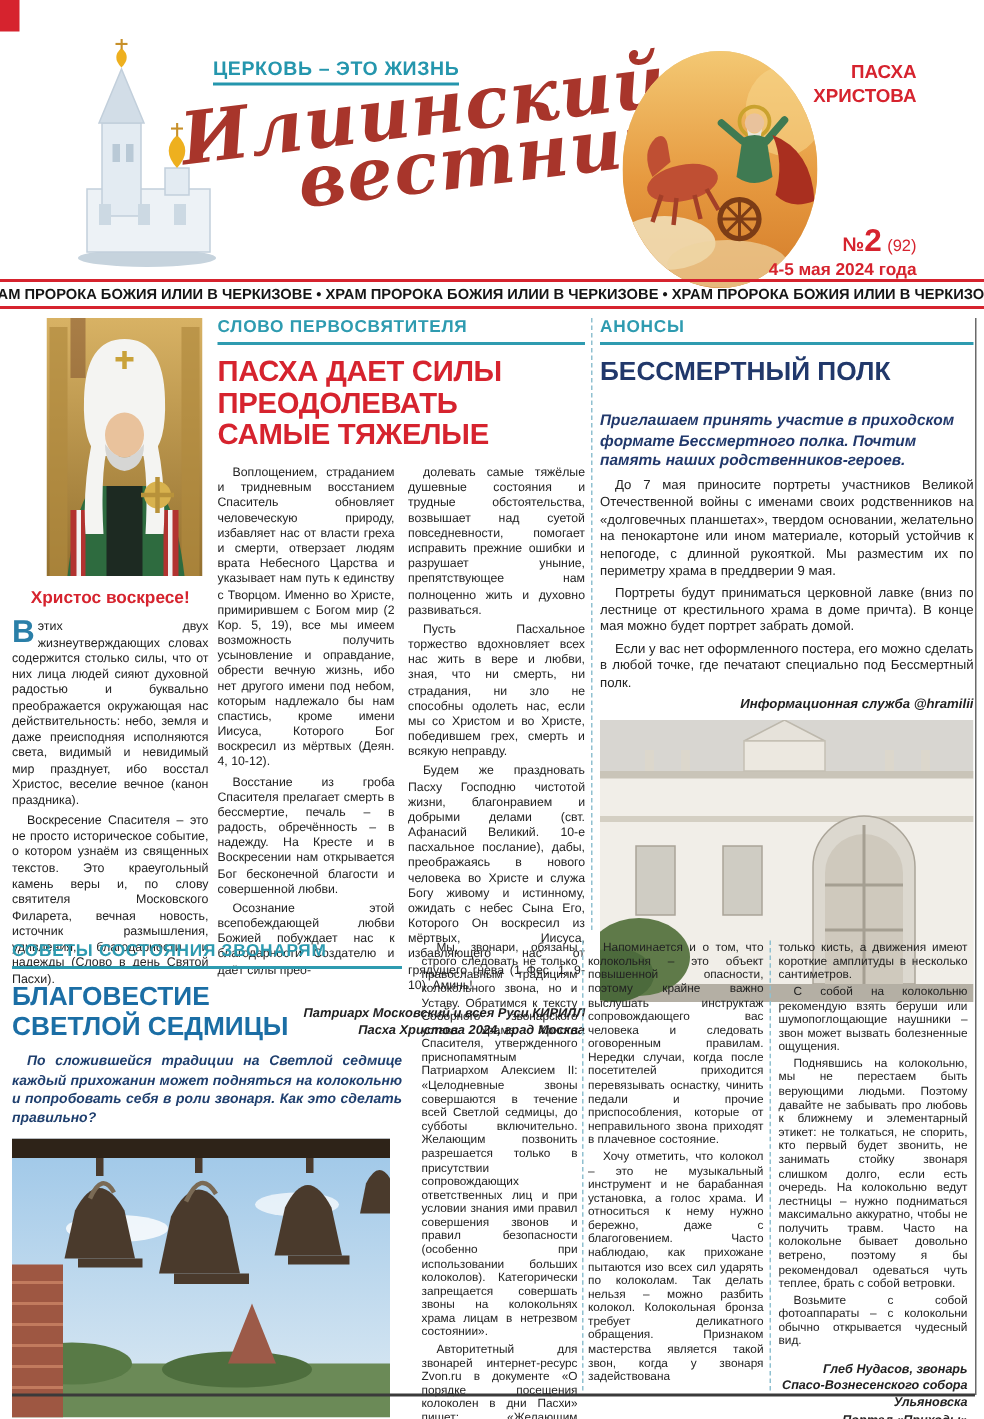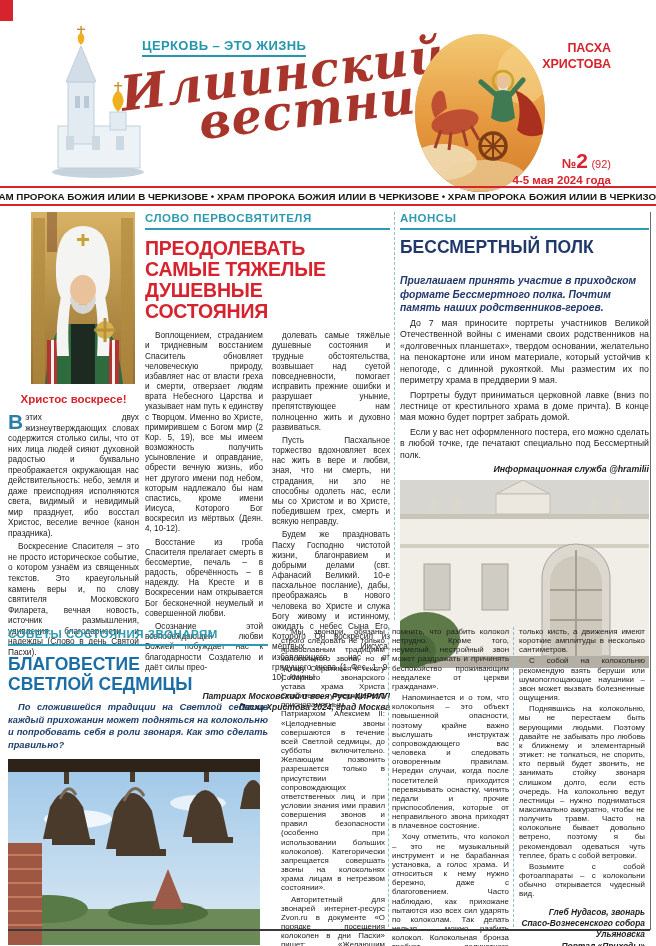--- a/index.html
+++ b/index.html
@@ -189,28 +189,28 @@
     <div class="photo-caption">Христос воскресе!</div>
     <div class="sidebar-text">
       <p class="body-p noindent"><span class="dropcap">В</span><span>этих двух жизнеутверждающих словах содержится столько силы, что от них лица людей сияют духовной радостью и буквально преображается окружающая нас действительность: небо, земля и даже преисподняя исполняются света, видимый и невидимый мир празднует, ибо восстал Христос, веселие вечное (канон праздника).</span></p>
       <p class="body-p">Воскресение Спасителя – это не просто историческое событие, о котором узнаём из священных текстов. Это краеугольный камень веры и, по слову святителя Московского Филарета, вечная новость, источник размышления, удивления, благодарности и надежды (Слово в день Святой Пасхи).</p>
     </div>
   </aside>
 
   <section class="main-article">
     <div class="kicker">СЛОВО ПЕРВОСВЯТИТЕЛЯ</div>
     <h1 class="main-headline">
+      <div>ПАСХА ДАЕТ СИЛЫ</div>
       <div>ПРЕОДОЛЕВАТЬ</div>
       <div>САМЫЕ ТЯЖЕЛЫЕ</div>
-      <div>ДУШЕВНЫЕ СОСТОЯНИЯ</div>
     </h1>
     <div class="main-cols">
       <div class="main-col">
         <p class="body-p">Воплощением, страданием и тридневным восстанием Спаситель обновляет человеческую природу, избавляет нас от власти греха и смерти, отверзает людям врата Небесного Царства и указывает нам путь к единству с Творцом. Именно во Христе, примирившем с Богом мир (2 Кор. 5, 19), все мы имеем возможность получить усыновление и оправдание, обрести вечную жизнь, ибо нет другого имени под небом, которым надлежало бы нам спастись, кроме имени Иисуса, Которого Бог воскресил из мёртвых (Деян. 4, 10-12).</p>
-        <p class="body-p">Восстание из гроба Спасителя прелагает смерть в бессмертие, печаль – в радость, обречённость – в надежду. На Кресте и в Воскресении нам открывается Бог бесконечной неумелый и совершенной любви.</p>
+        <p class="body-p">Восстание из гроба Спасителя прелагает смерть в бессмертие, печаль – в радость, обречённость – в надежду. На Кресте и в Воскресении нам открывается Бог бесконечной благости и совершенной любви.</p>
         <p class="body-p">Осознание этой всепобеждающей любви Божией побуждает нас к благодарности Создателю и даёт силы прео-</p>
       </div>
       <div class="main-col">
         <p class="body-p">долевать самые тяжёлые душевные состояния и трудные обстоятельства, возвышает над суетой повседневности, помогает исправить прежние ошибки и разрушает уныние, препятствующее нам полноценно жить и духовно развиваться.</p>
         <p class="body-p">Пусть Пасхальное торжество вдохновляет всех нас жить в вере и любви, зная, что ни смерть, ни страдания, ни зло не способны одолеть нас, если мы со Христом и во Христе, победившем грех, смерть и всякую неправду.</p>
         <p class="body-p">Будем же праздновать Пасху Господню чистотой жизни, благонравием и добрыми делами (свт. Афанасий Великий. 10-е пасхальное послание), дабы, преображаясь в нового человека во Христе и служа Богу живому и истинному, ожидать с небес Сына Его, Которого Он воскресил из мёртвых, Иисуса, избавляющего нас от грядущего гнева (1 Фес. 1, 9-10). Аминь!</p>
       </div>
     </div>
     <div class="sig main-sig">
       <div>Патриарх Московский и всея Руси КИРИЛЛ</div>
@@ -296,21 +296,20 @@
   </section>
 
   <div class="divider-v div-b1"></div>
   <div class="divider-v div-b2"></div>
 
   <div class="bcol bcol1">
     <p class="body-p">Мы, звонари, обязаны строго следовать не только православным традициям колокольного звона, но и Уставу. Обратимся к тексту Соборного звонарского устава храма Христа Спасителя, утвержденного приснопамятным Патриархом Алексием II: «Целодневные звоны совершаются в течение всей Светлой седмицы, до субботы включительно. Желающим позвонить разрешается только в присутствии сопровождающих ответственных лиц и при условии знания ими правил совершения звонов и правил безопасности (особенно при использовании больших колоколов). Категорически запрещается совершать звоны на колокольнях храма лицам в нетрезвом состоянии».</p>
     <p class="body-p">Авторитетный для звонарей интернет-ресурс Zvon.ru в документе «О порядке посещения колоколен в дни Пасхи» пишет: «Желающим позвонить доверяют это только в том случае, если у них есть хотя бы некоторый опыт. Прежде чем доверить звон новичку, его нужно проинструктировать. Следует</p>
   </div>
   <div class="bcol bcol2">
-    <p class="body-p noindent">помнить, что разбить колокол нетрудно. Кроме того, неумелый, нестройный звон может раздражать и причинять беспокойство проживающим невдалеке от церкви гражданам».</p>
     <p class="body-p">Напоминается и о том, что колокольня – это объект повышенной опасности, поэтому крайне важно выслушать инструктаж сопровождающего вас человека и следовать оговоренным правилам. Нередки случаи, когда после посетителей приходится перевязывать оснастку, чинить педали и прочие приспособления, которые от неправильного звона приходят в плачевное состояние.</p>
     <p class="body-p">Хочу отметить, что колокол – это не музыкальный инструмент и не барабанная установка, а голос храма. И относиться к нему нужно бережно, даже с благоговением. Часто наблюдаю, как прихожане пытаются изо всех сил ударять по колоколам. Так делать нельзя – можно разбить колокол. Колокольная бронза требует деликатного обращения. Признаком мастерства является такой звон, когда у звонаря задействована</p>
   </div>
   <div class="bcol bcol3">
     <p class="body-p noindent">только кисть, а движения имеют короткие амплитуды в несколько сантиметров.</p>
     <p class="body-p">С собой на колокольню рекомендую взять беруши или шумопоглощающие наушники – звон может вызвать болезненные ощущения.</p>
     <p class="body-p">Поднявшись на колокольню, мы не перестаем быть верующими людьми. Поэтому давайте не забывать про любовь к ближнему и элементарный этикет: не толкаться, не спорить, кто первый будет звонить, не занимать стойку звонаря слишком долго, если есть очередь. На колокольню ведут лестницы – нужно подниматься максимально аккуратно, чтобы не получить травм. Часто на колокольне бывает довольно ветрено, поэтому я бы рекомендовал одеваться чуть теплее, брать с собой ветровки.</p>
     <p class="body-p">Возьмите с собой фотоаппараты – с колокольни обычно открывается чудесный вид.</p>
     <div class="sig bells-sig">
       <div>Глеб Нудасов, звонарь</div>

